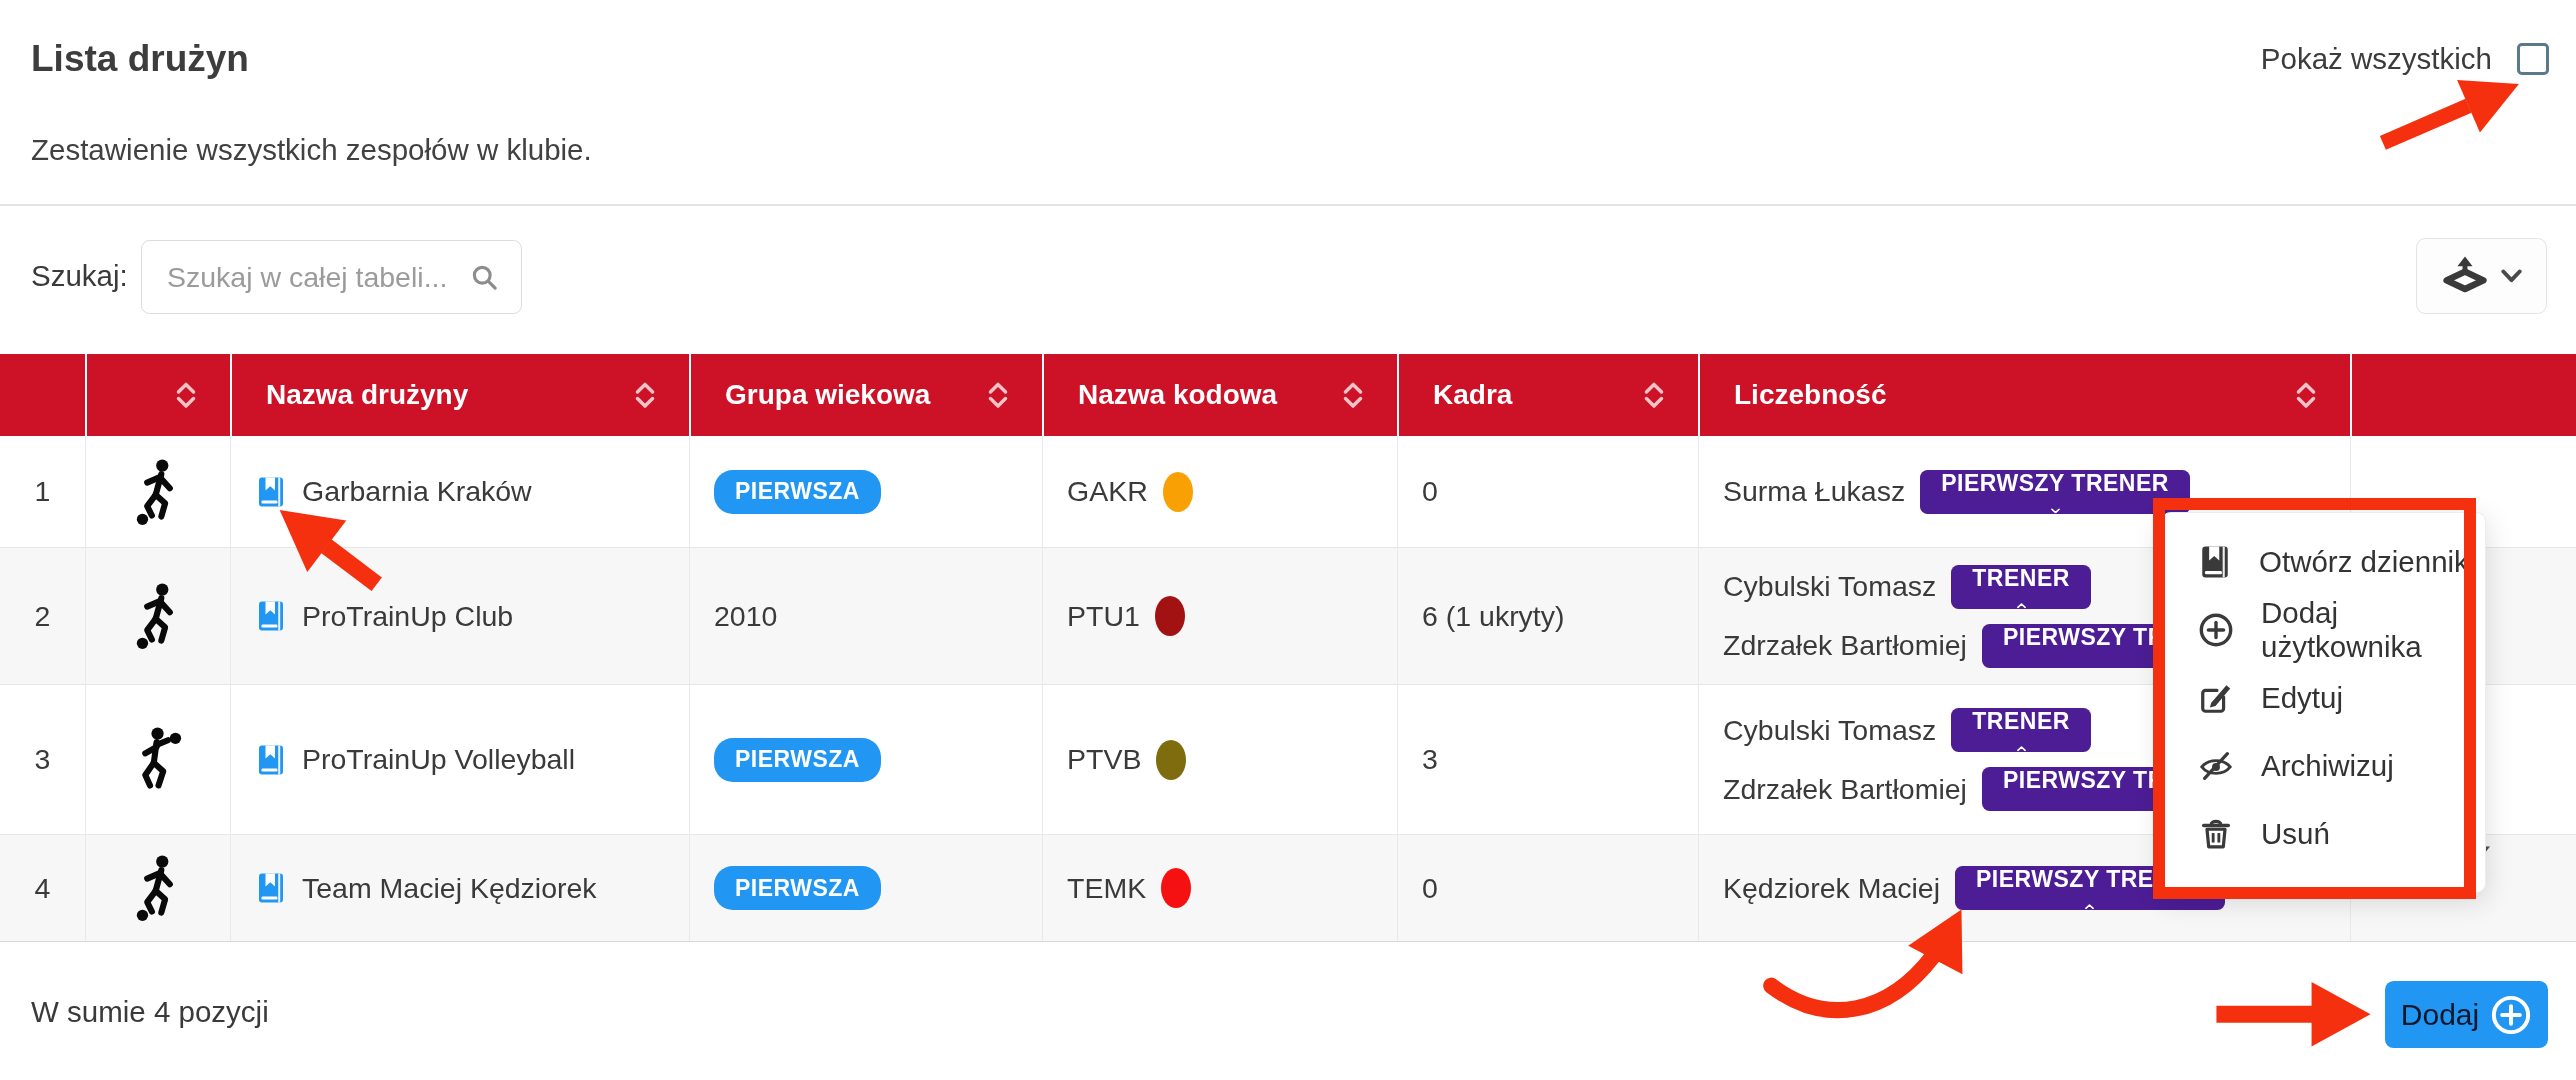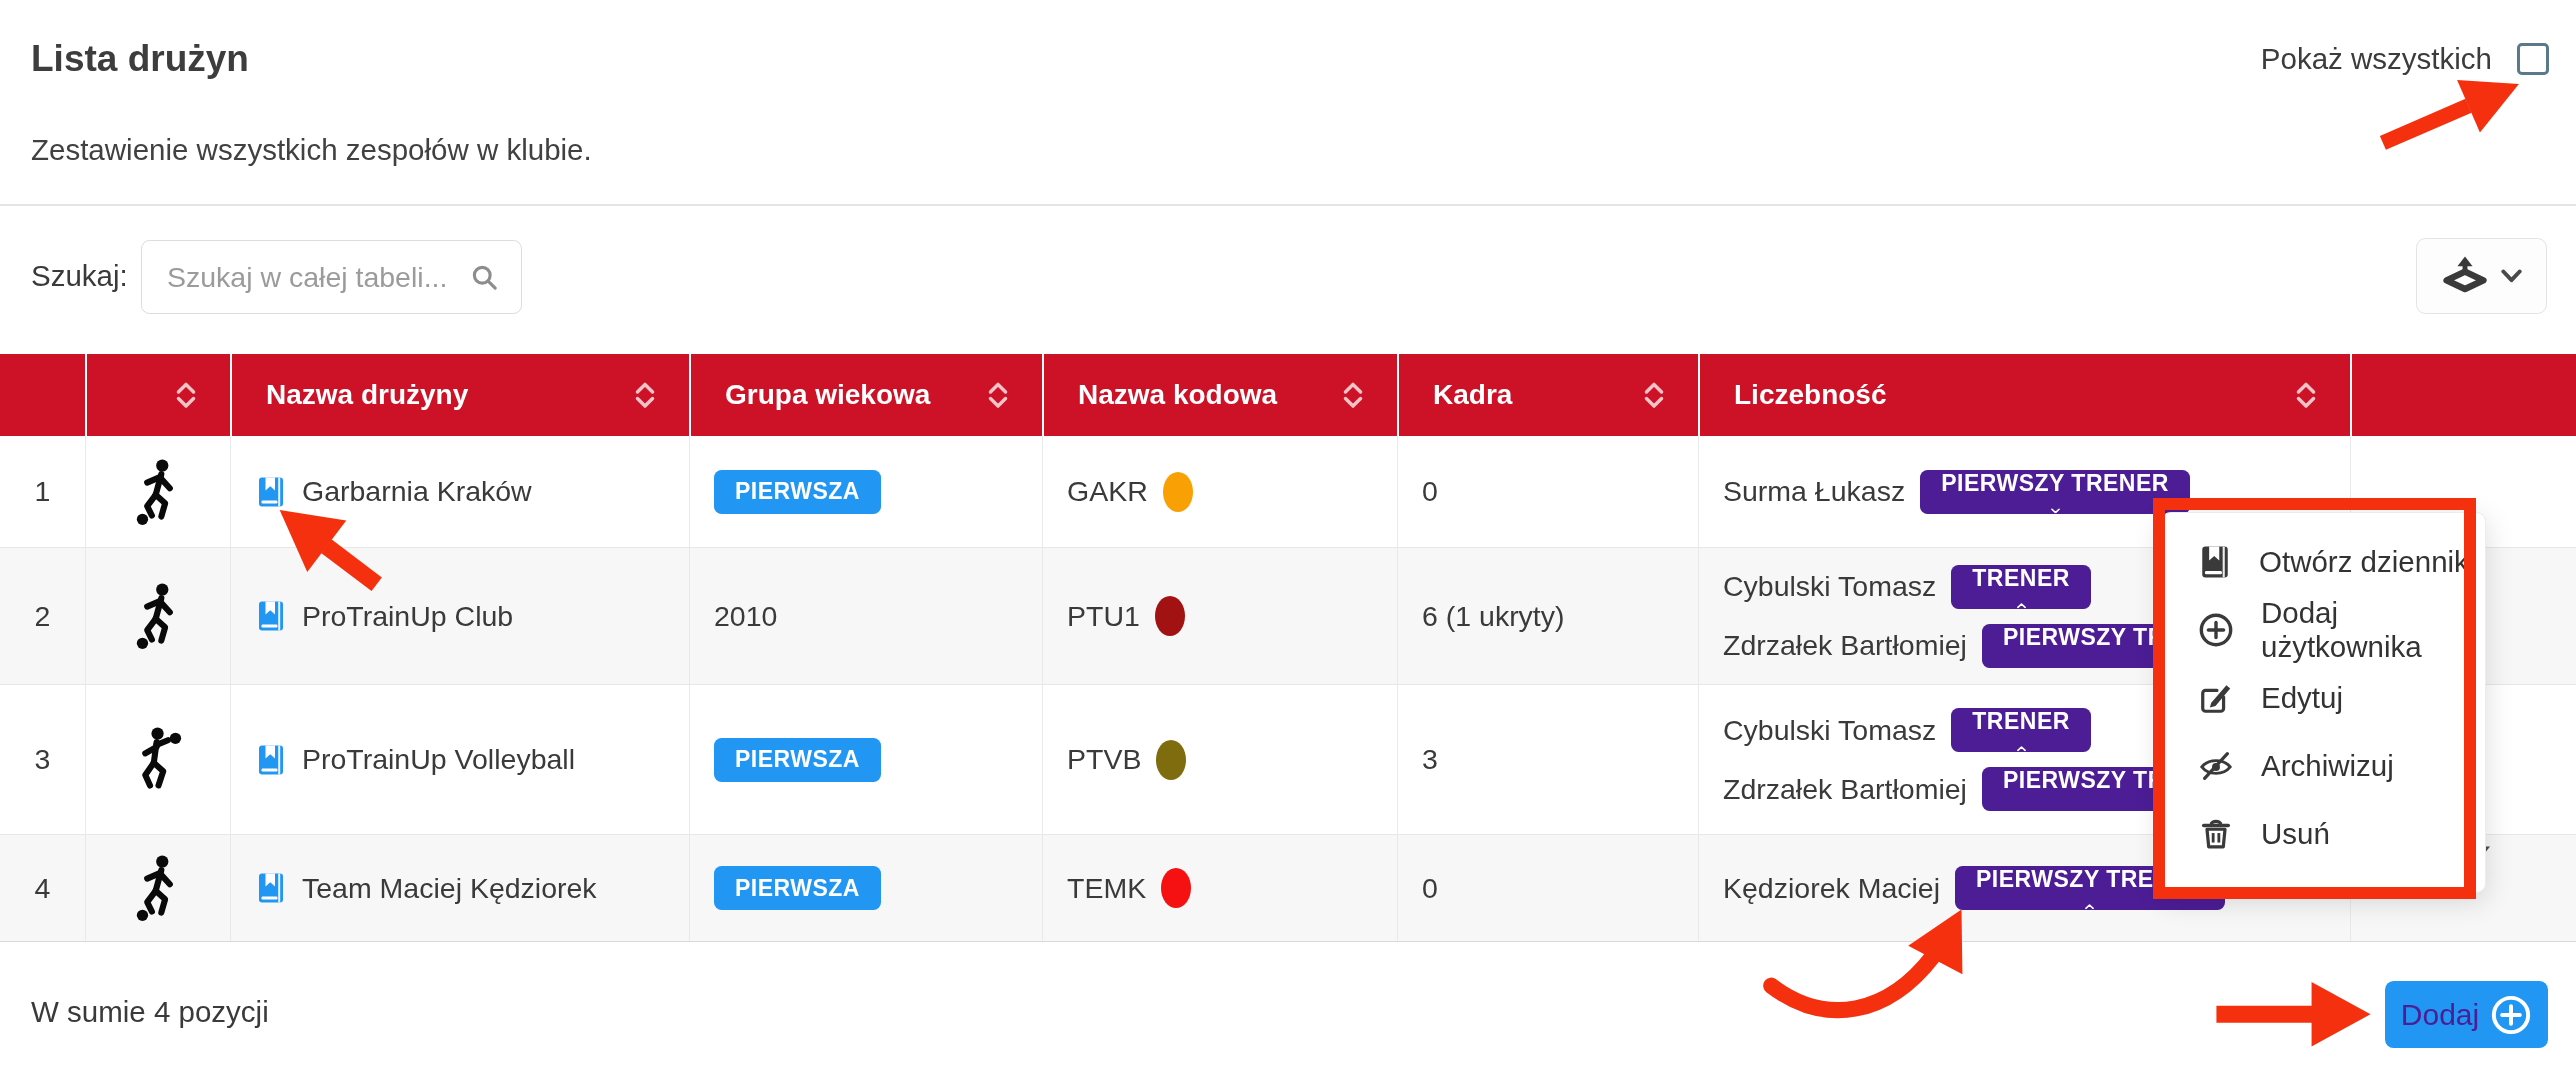--- a/index.html
+++ b/index.html
@@ -39,29 +39,29 @@
   .tbl-bottom{border-bottom:1.9px solid #d9d9d9;}
   .td{display:flex;align-items:center;border-left:1.9px solid #e9e9e9;box-sizing:border-box;
       padding-left:24px;font-size:28.5px;color:#3a3a3a;}
   .td:first-child{border-left:none;}
   .c-idx{justify-content:center;padding-left:0;}
   .c-sport{justify-content:center;padding-left:0;}
   .c-name{gap:15px;}
   .c-actions{justify-content:center;padding-left:0;align-items:flex-start;padding-top:21px;}
   .badge{display:inline-flex;align-items:center;gap:11.4px;height:44px;border-radius:7.6px;
          padding:0 21px;color:#fff;font-size:23px;font-weight:bold;letter-spacing:0.5px;white-space:nowrap;}
-  .badge.blue{background:#2196f3;}
+  .badge.blue{background:#2196f3;border-radius:19px;}
   .badge.teal{background:#4c1d95;flex-direction:column;}
   .dot{display:inline-block;width:30px;height:40px;border-radius:50%;margin-left:15px;flex:0 0 auto;}
   .staff-col{flex-direction:column;align-items:flex-start;justify-content:center;gap:15px;}
   .staff-line{display:flex;align-items:center;gap:15px;white-space:nowrap;}
   
   .footer-total{position:absolute;left:31px;top:995px;font-size:29.5px;}
   .add-btn{position:absolute;left:2385px;top:981px;width:163px;height:67px;background:#2196f3;border:none;
-           border-radius:8.6px;color:#4c1d95;font-size:30px;display:flex;align-items:center;justify-content:center;
+           border-radius:8.6px;color:#0f172a;font-size:30px;display:flex;align-items:center;justify-content:center;
            gap:11px;cursor:pointer;font-family:"Liberation Sans",sans-serif;}
   
   .popup{position:absolute;left:2161px;top:512px;width:325px;height:381px;background:#fff;border:1px solid #ececec;
          border-radius:9.5px;box-shadow:0 7.6px 28.5px rgba(0,0,0,.14);box-sizing:border-box;padding-top:15px;z-index:5;}
   .menu-item{height:68px;display:flex;align-items:center;gap:27px;padding:0 9.5px 0 36px;font-size:29.5px;
              color:#333;cursor:pointer;}
   .menu-item svg{flex:0 0 auto;}
   
   .red-rect{position:absolute;left:2153px;top:498px;width:323px;height:401px;border:12.4px solid #f5300e;
             box-sizing:border-box;z-index:6;background:transparent;pointer-events:none;}

